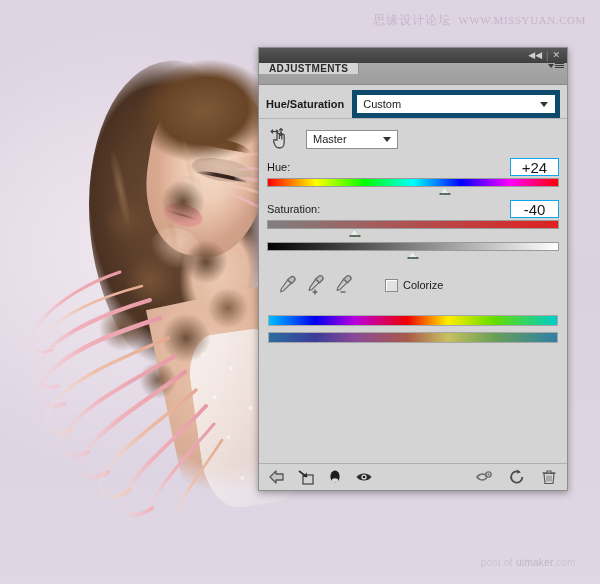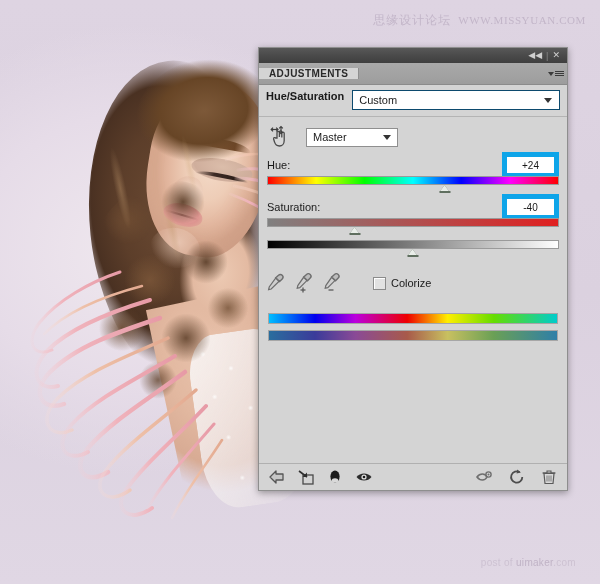--- a/index.html
+++ b/index.html
@@ -195,69 +195,69 @@
   }
   .tb-btn {
     color: #cfcfcf; font-size: 9px; line-height: 1;
     padding: 0 3px; cursor: pointer; font-family: "DejaVu Sans", sans-serif;
   }
   .tb-sep { color: #8a8a8a; font-size: 9px; padding: 0 1px; }
 
   #tabbar {
     height: 21px;
     background: linear-gradient(180deg, #a9a9a9 0%, #9d9d9d 100%);
-    display: flex; align-items: center;
+    display: flex; align-items: flex-start;
     border-bottom: 1px solid #8b8b8b;
   }
   #tab-adjustments {
     background: #d4d4d4;
     padding: 0 10px;
     display: flex; align-items: center;
     font-size: 10px; font-weight: bold; color: #2a2a2a;
     letter-spacing: .4px;
     border-right: 1px solid #8e8e8e;
   }
   #tabfill { flex: 1; }
   #panel-menu {
     width: 22px; display: flex; align-items: center; justify-content: center;
     gap: 1px;
   }
   #panel-menu .tri { width:0;height:0;border-left:3px solid transparent;border-right:3px solid transparent;border-top:4px solid #3a3a3a; }
   #panel-menu .bars { display:flex; flex-direction:column; gap:1px; }
   #panel-menu .bars i { display:block; width:9px; height:1px; background:#3a3a3a; }
 
   #preset-row {
-    display: flex; align-items: flex-start;
-    padding: 5px 7px 6px 7px;
+    display: flex; align-items: center;
+    padding: 5px 7px 0 7px;
     border-bottom: 1px solid #b4b4b4;
   }
   #preset-label { font-weight: bold; font-size: 11px; margin-right: 8px; white-space: nowrap; }
   #preset-select {
     flex: 1; height: 18px; background: #fff;
-    border: 1px solid #0c4a6e;
+    border: 5px solid #0c4a6e;
     display: flex; align-items: center;
     padding: 0 6px; font-size: 11px;
     position: relative;
   }
   #preset-select .arr { position: absolute; right: 7px; width:0;height:0;border-left:4px solid transparent;border-right:4px solid transparent;border-top:5px solid #333; }
 
   #channel-row { display: flex; align-items: center; padding: 8px 24px 6px 9px; }
   #oia-icon { width: 24px; height: 24px; margin-right: 14px; }
   #channel-select {
     width: 78px; height: 17px; background: #fff; border: 1px solid #8f8f8f;
     display: flex; align-items: center; padding: 0 6px; font-size: 11px; position: relative;
   }
   #channel-select .arr { position:absolute; right:6px; width:0;height:0;border-left:4px solid transparent;border-right:4px solid transparent;border-top:5px solid #333; }
 
   .slider-group { padding: 0 8px; }
   .slider-head { display: flex; align-items: center; justify-content: space-between; height: 20px; }
   .slider-label { font-size: 11px; }
   .slider-value {
-    width: 47px; height: 16px; background: #fff; border: 5px solid #0ea5e9;
-    display: flex; align-items: center; justify-content: center; font-size: 10px;
+    width: 47px; height: 16px; background: #fff; border: 1px solid #0ea5e9;
+    display: flex; align-items: center; justify-content: center; font-size: 15px;
   }
   .track { position: relative; height: 7px; margin-top: 1px; border: 1px solid #9a9a9a; }
   .track.hue  { background: linear-gradient(90deg,#ff0000 0%,#ffff00 16.6%,#00ff00 33.3%,#00ffff 50%,#0000ff 66.6%,#ff00ff 83.3%,#ff0000 100%); }
   .track.sat  { background: linear-gradient(90deg,#808080 0%,#e02020 100%); }
   .track.light{ background: linear-gradient(90deg,#000000 0%,#ffffff 100%); }
   .thumb {
     position: absolute; top: 8px; width: 11px; height: 8px;
     transform: translateX(-50%);
   }
   .thumb i {
@@ -265,21 +265,21 @@
     border-left:5px solid transparent; border-right:5px solid transparent;
     border-bottom:7px solid #e9eee9;
     filter: drop-shadow(0 0 0 #5b6b5b);
   }
   .thumb::after {
     content:''; position:absolute; left:0; top:6px; width:11px; height:2px;
     background:#5f6f5f;
   }
   .thumb-row { height: 12px; }
 
-  #tools-row { display: flex; align-items: center; padding: 12px 10px 0 6px; }
+  #tools-row { display: flex; align-items: center; padding: 12px 10px 0 18px; }
   .dropper { width: 22px; height: 20px; margin-right: 6px; }
   #colorize-box { display:flex; align-items:center; margin-left: 24px; }
   #colorize-check {
     width: 11px; height: 11px; background: #e2e2e2;
     border: 1px solid #8b8b8b; margin-right: 5px;
     box-shadow: inset 1px 1px 0 #fff;
   }
   #colorize-label { font-size: 11px; }
 
   #range-bars { padding: 20px 9px 0 9px; }

